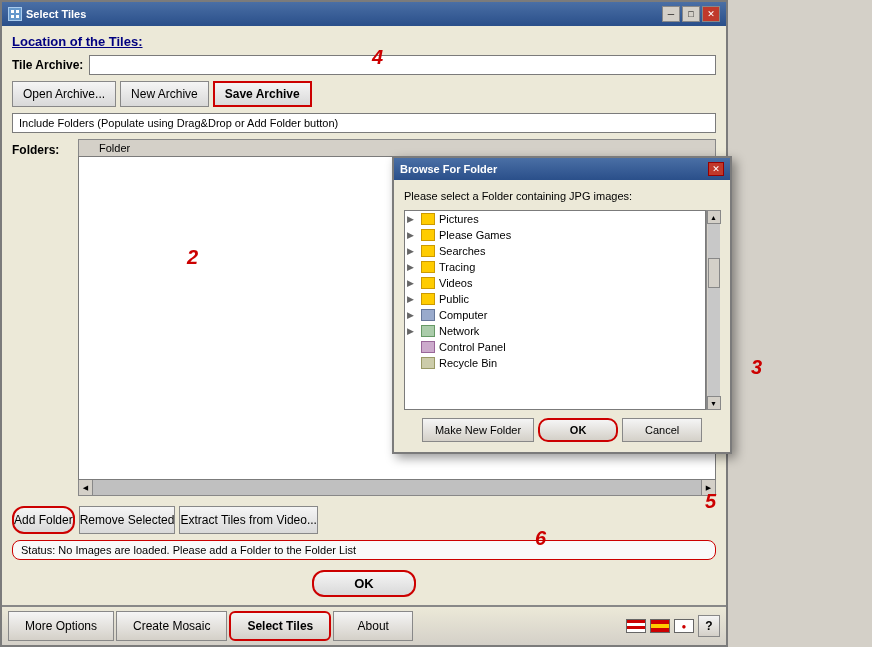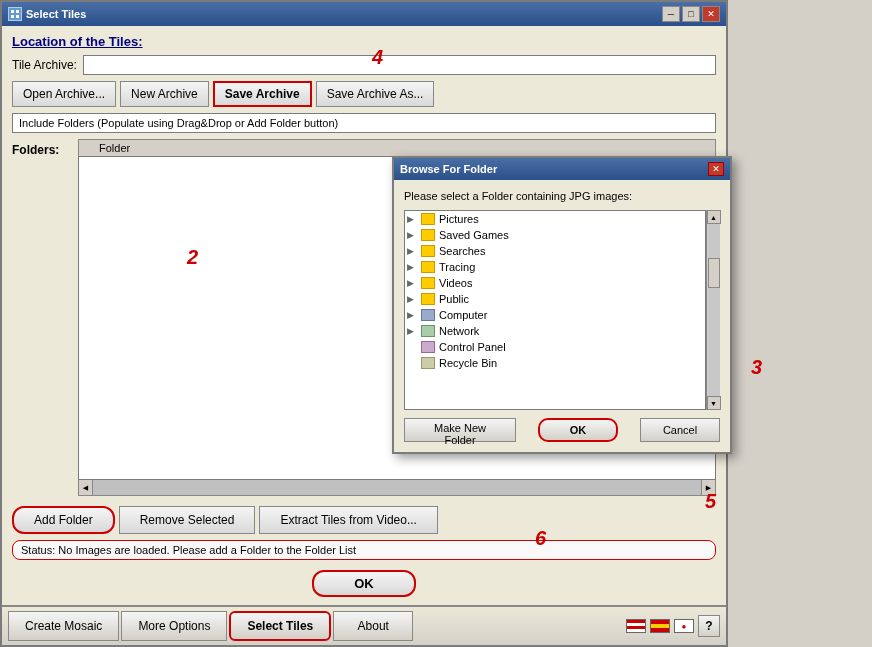--- a/index.html
+++ b/index.html
@@ -94,21 +94,21 @@
       text-decoration: underline;
     }
 
     .tile-archive-row {
       display: flex;
       align-items: center;
       gap: 6px;
     }
 
     .tile-archive-label {
-      font-weight: normal;
+      font-weight: bold;
       white-space: nowrap;
     }
 
     .tile-archive-input {
       flex: 1;
       height: 20px;
       border: 1px solid #7b7b7b;
       background: white;
       padding: 0 4px;
     }
@@ -183,21 +183,21 @@
     
     .action-buttons-row {
       display: flex;
       gap: 4px;
       margin-top: 4px;
     }
 
     .action-btn {
       background: linear-gradient(to bottom, #f5f5f5 0%, #d9d9d9 100%);
       border: 1px solid #888;
-      padding: 4px 20px;
+      padding: 4px 0;
       cursor: pointer;
       font-size: 12px;
       height: 28px;
     }
 
     .action-btn.add-folder {
       border: 2px solid #cc0000;
       border-radius: 12px;
       font-size: 12px;
     }
@@ -426,21 +426,21 @@
       top: 20%;
       left: 0;
       width: 100%;
       height: 30px;
       background: #d4d0c8;
       border: 1px solid #888;
     }
 
     .dialog-buttons {
       display: flex;
-      gap: 22px;
+      gap: 4px;
       margin-top: 8px;
       justify-content: center;
       align-items: center;
     }
 
     .dialog-btn {
       background: linear-gradient(to bottom, #f5f5f5, #d4d0c8);
       border: 1px solid #888;
       padding: 3px 12px;
       cursor: pointer;
@@ -598,21 +598,20 @@
 
       <div class="tile-archive-row">
         <span class="tile-archive-label">Tile Archive:</span>
         <input type="text" class="tile-archive-input" value="" style="">
       </div>
 
       <div class="buttons-row">
         <button class="win-button">Open Archive...</button>
         <button class="win-button">New Archive</button>
         <button class="win-button highlighted">Save Archive</button>
-        <button class="win-button">Save Archive As...</button>
       </div>
 
       <div class="include-folders-text">Include Folders (Populate using Drag&amp;Drop or Add Folder button)</div>
 
       <div class="folders-row" style="flex:1; min-height:0;">
         <div class="folders-label">Folders:</div>
         <div class="folders-panel">
           <div class="folder-list-header">Folder</div>
           <div class="folder-list-area"></div>
           <div class="horizontal-scroll">
@@ -656,21 +655,21 @@
               <div class="dialog-tree-list">
 
                 <div class="tree-item">
                   <span class="tree-expand">▶</span>
                   <span style="display:inline-block;width:14px;height:12px;background:#ffcc00;border:1px solid #cc9900;flex-shrink:0;"></span>
                   <span>Pictures</span>
                 </div>
                 <div class="tree-item">
                   <span class="tree-expand">▶</span>
                   <span style="display:inline-block;width:14px;height:12px;background:#ffcc00;border:1px solid #cc9900;flex-shrink:0;"></span>
-                  <span>Saved Games</span>
+                  <span>Please Games</span>
                 </div>
                 <div class="tree-item">
                   <span class="tree-expand">▶</span>
                   <span style="display:inline-block;width:14px;height:12px;background:#ffcc00;border:1px solid #cc9900;flex-shrink:0;"></span>
                   <span>Searches</span>
                 </div>
                 <div class="tree-item">
                   <span class="tree-expand">▶</span>
                   <span style="display:inline-block;width:14px;height:12px;background:#ffcc00;border:1px solid #cc9900;flex-shrink:0;"></span>
                   <span>Tracing</span>
@@ -721,22 +720,22 @@
             <button class="dialog-btn">Make New Folder</button>
             <button class="dialog-btn ok-btn">OK</button>
             <button class="dialog-btn">Cancel</button>
           </div>
         </div>
       </div>
     </div>
   </div>
 
   <div class="taskbar">
+    <button class="taskbar-btn">More Options</button>
     <button class="taskbar-btn">Create Mosaic</button>
-    <button class="taskbar-btn">More Options</button>
     <button class="taskbar-btn selected">Select Tiles</button>
     <button class="taskbar-btn">About</button>
     <div class="taskbar-right">
       <span class="flag-icon flag-us"></span>
       <span class="flag-icon flag-es"></span>
       <span class="flag-icon flag-jp"></span>
       <div class="help-btn">?</div>
     </div>
   </div>
 </div>

